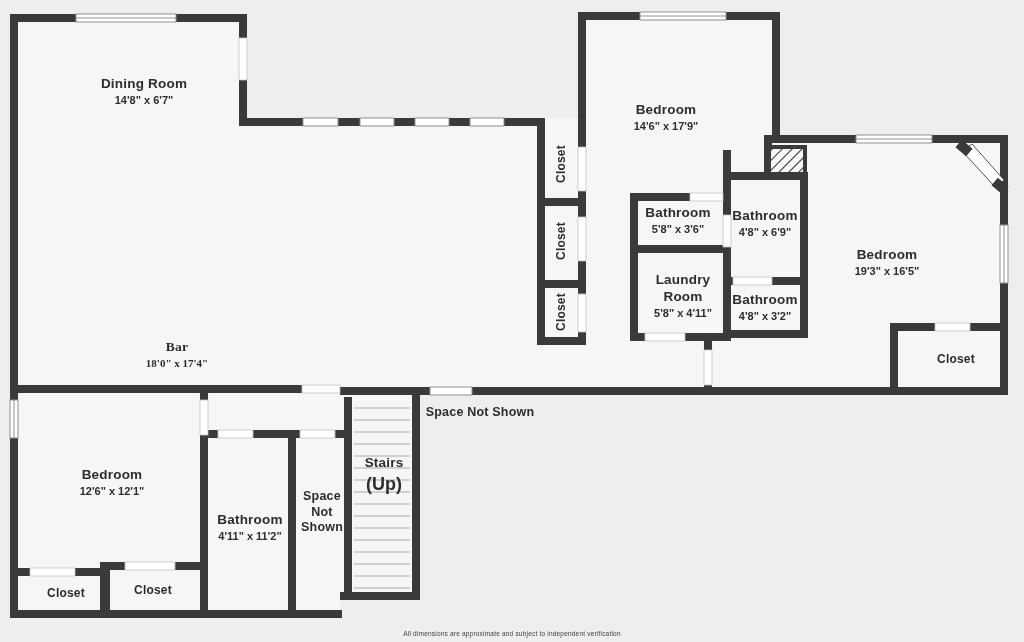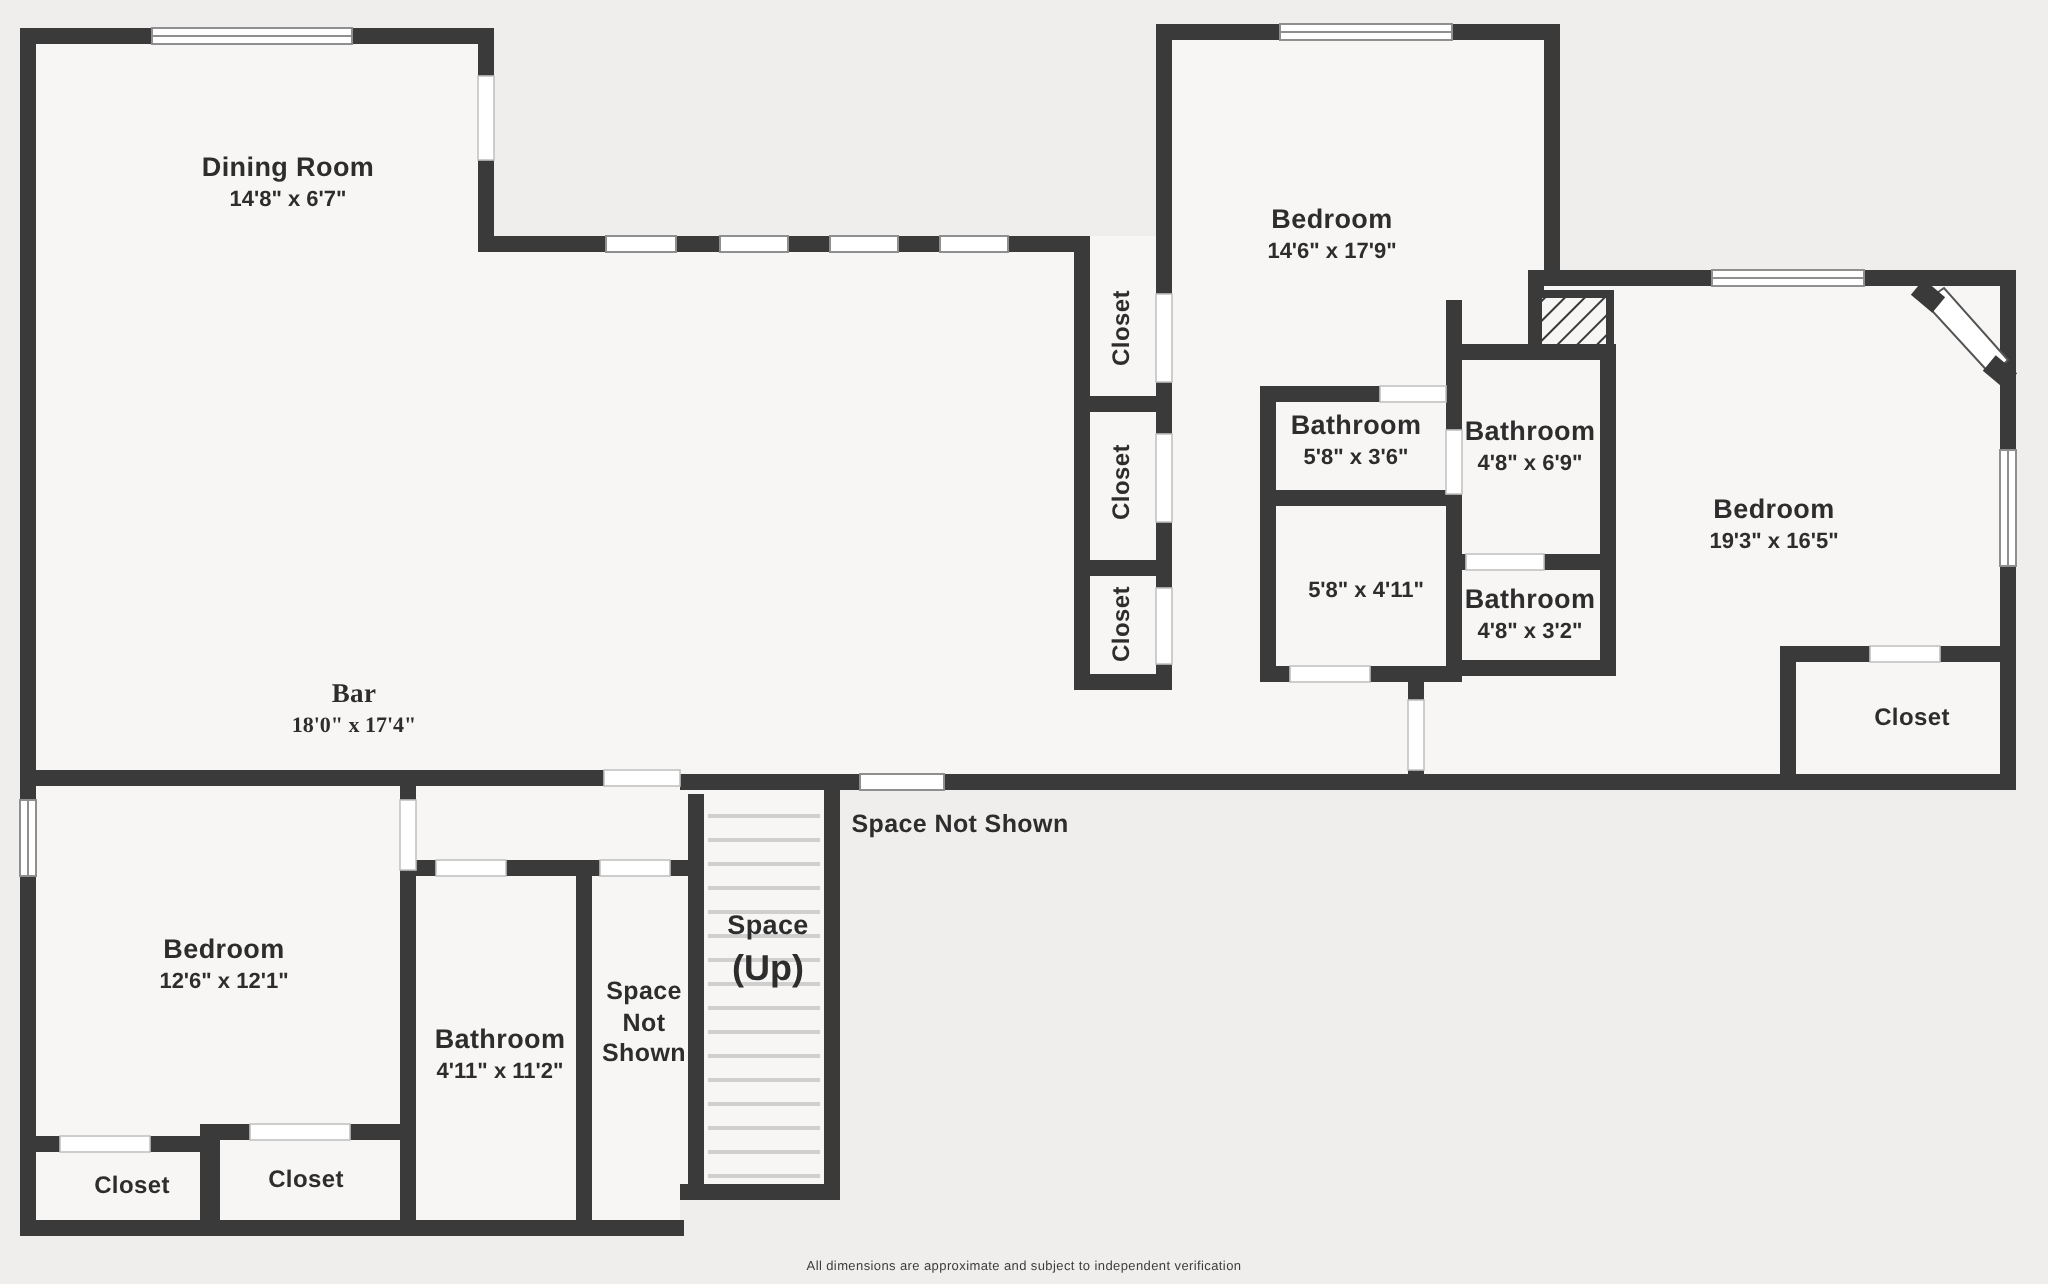--- a/index.html
+++ b/index.html
@@ -181,24 +181,25 @@
 </div>
 <div class="lbl" style="left:765px;top:308px;">
   <div class="nm">Bathroom</div>
   <div class="dm">4'8" x 3'2"</div>
 </div>
 <div class="lbl" style="left:250px;top:528px;">
   <div class="nm">Bathroom</div>
   <div class="dm">4'11" x 11'2"</div>
 </div>
 <div class="lbl laundry wrap" style="left:683px;top:296px;">
+  <div class="nm">Laundry Room</div>
   <div class="dm">5'8" x 4'11"</div>
 </div>
 <div class="lbl stairs" style="left:384px;top:475px;">
-  <div class="nm">Space</div>
+  <div class="nm">Stairs</div>
   <div class="dm">(Up)</div>
 </div>
 <div class="lbl closet vert" style="left:561px;top:164px;">
   <div class="nm">Closet</div>
 </div>
 <div class="lbl closet vert" style="left:561px;top:241px;">
   <div class="nm">Closet</div>
 </div>
 <div class="lbl closet vert" style="left:561px;top:312px;">
   <div class="nm">Closet</div>

